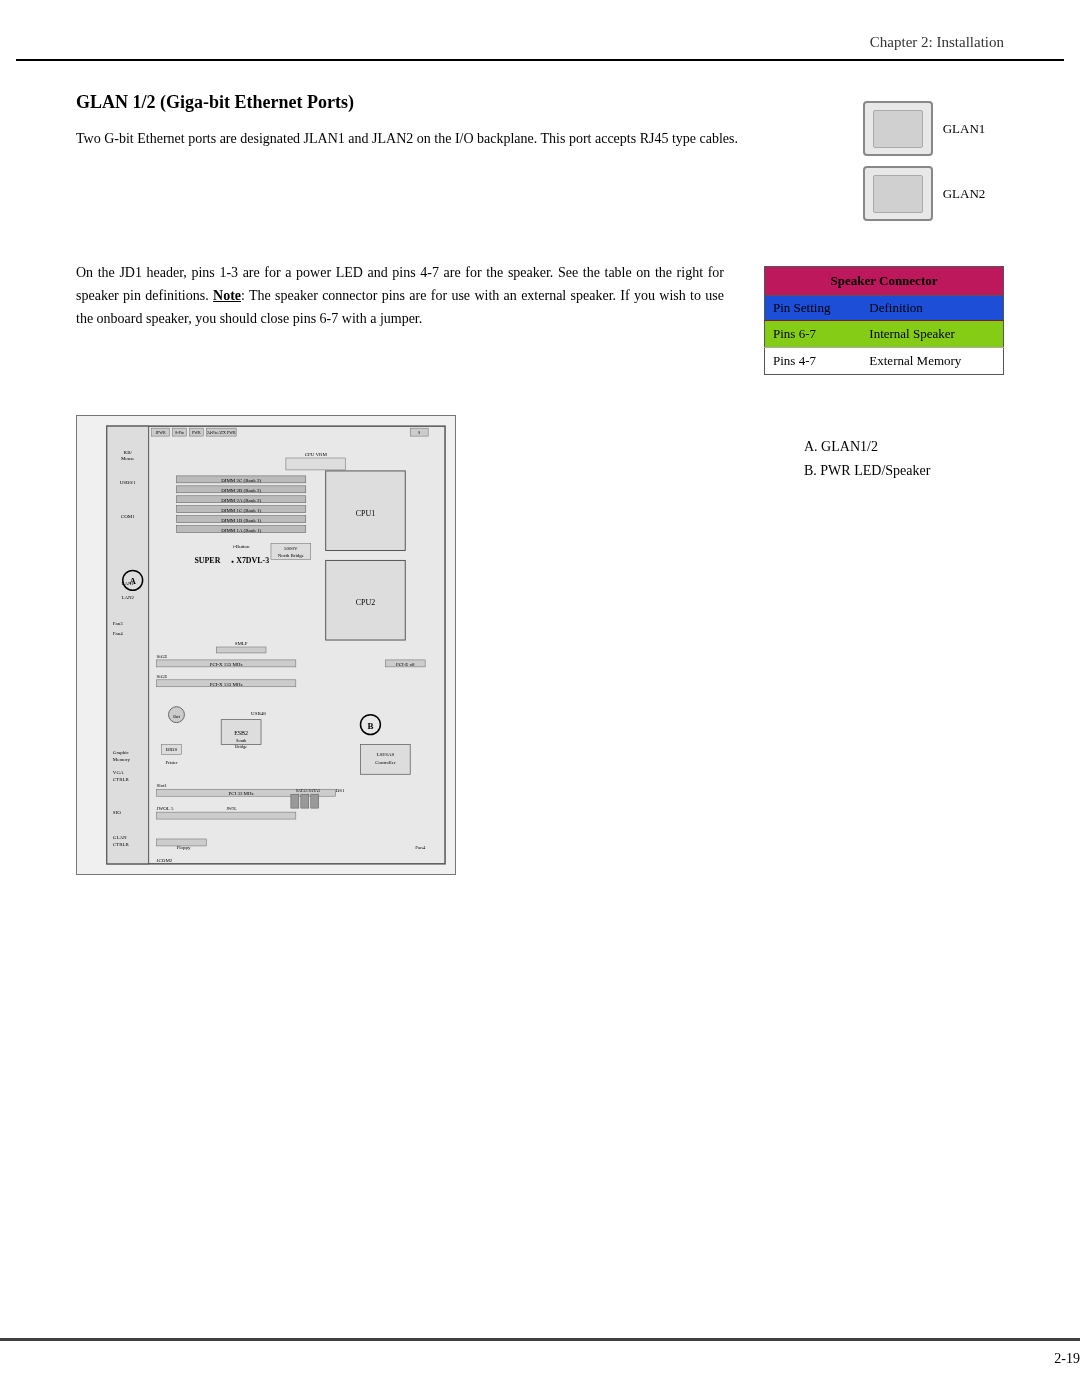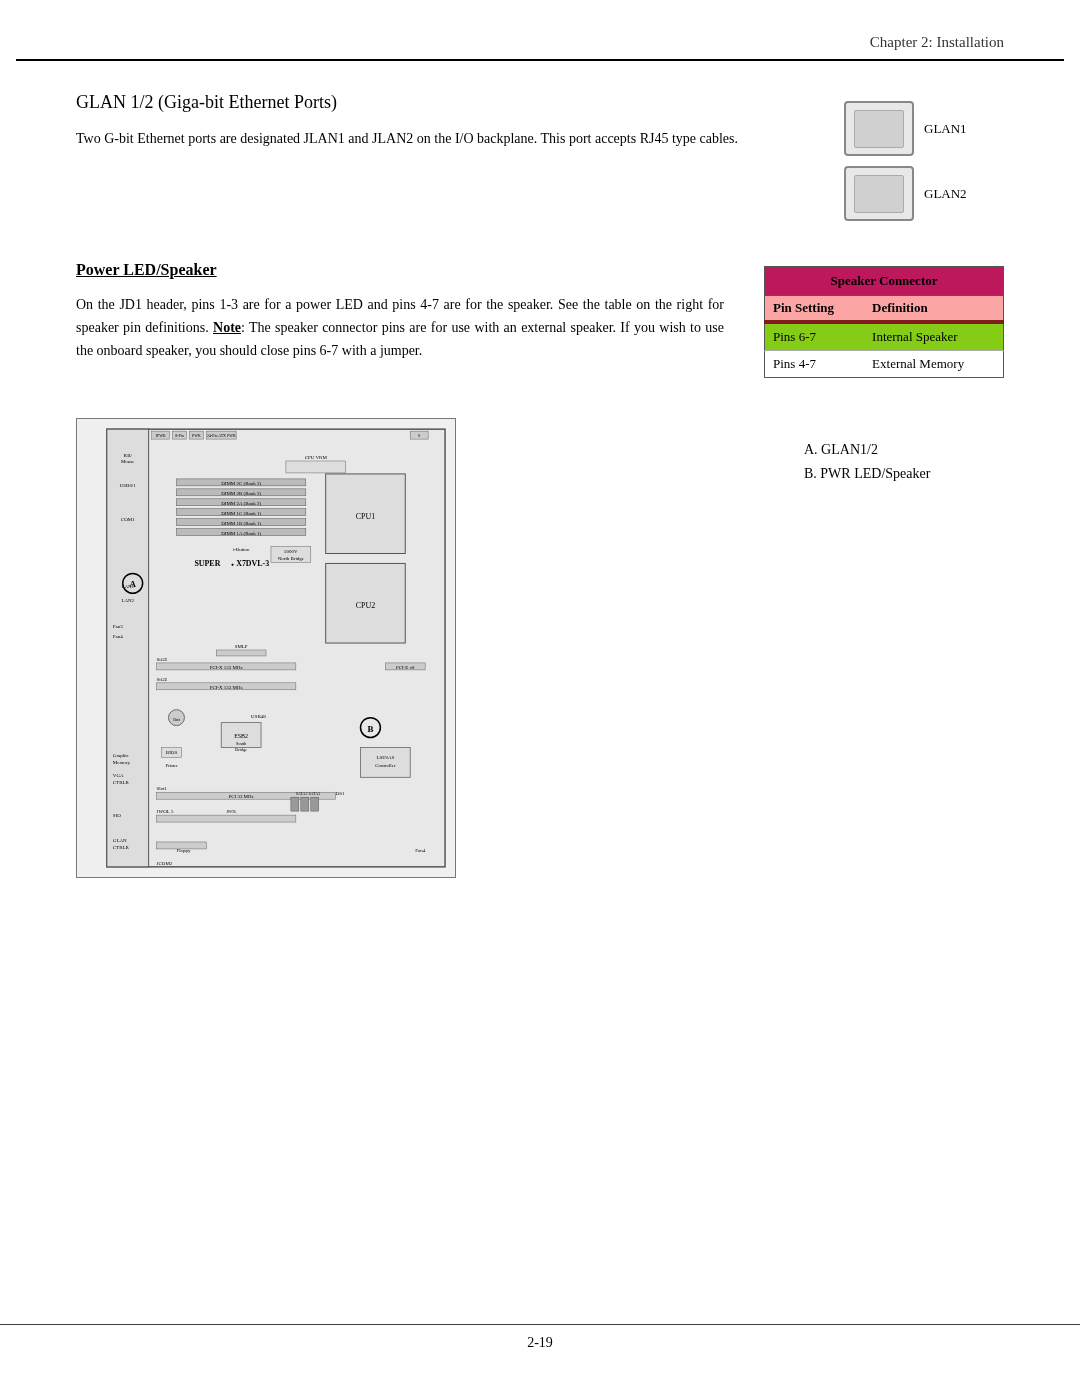--- a/index.html
+++ b/index.html
@@ -28,26 +28,26 @@
       border-bottom: 2px solid #000;
     }
     .header-title {
       font-size: 15px;
       color: #333;
     }
 
     
     .page-footer {
       position: absolute;
-      bottom: 46px;
+      bottom: 30px;
       left: 0;
       right: 0;
       display: flex;
-      justify-content: center;
-      border-top: 1px solid #404040;
+      justify-content: flex-end;
+      border-top: 3px solid #404040;
       padding-top: 10px;
     }
     .page-number {
       font-size: 14px;
     }
 
     
     .content {
       padding: 30px 60px 80px 60px;
     }
@@ -56,33 +56,33 @@
     .glan-section {
       display: flex;
       gap: 40px;
       margin-bottom: 40px;
     }
     .glan-text {
       flex: 1;
     }
     .glan-title {
       font-size: 18px;
-      font-weight: normal;
+      font-weight: bold;
       margin-bottom: 14px;
       line-height: 1.3;
     }
     .glan-body {
       font-size: 14px;
       line-height: 1.6;
       text-align: justify;
     }
     .glan-images {
       display: flex;
       flex-direction: column;
-      align-items: flex-start;
+      align-items: center;
       gap: 10px;
       padding-top: 10px;
       min-width: 160px;
     }
     .glan-port-wrap {
       display: flex;
       align-items: center;
       gap: 10px;
     }
     .glan-port {
@@ -146,23 +146,23 @@
     .speaker-table th {
       text-align: center;
       background: #be185d;
       padding: 6px 10px;
       border-bottom: 1px solid #555;
       font-weight: bold;
       font-size: 13px;
     }
     .speaker-table .col-header-row td {
       padding: 4px 8px;
-      font-weight: bold;
-      border-bottom: 4px solid #7f1d1d;
-      background: #fca5a5;
+      font-weight: normal;
+      border-bottom: 1px solid #7f1d1d;
+      background: #1d4ed8;
     }
     .speaker-table td {
       padding: 5px 8px;
       border: none;
     }
     .speaker-table .highlighted td {
       background: #84cc16;
     }
     .speaker-table .row-border-top td {
       border-top: 1px solid #aaa;
@@ -221,21 +221,20 @@
           <div class="glan-port">
             <div class="glan-port-inner"></div>
           </div>
           <span class="glan-label">GLAN2</span>
         </div>
       </div>
     </div>
 
     <div class="power-section">
       <div class="power-text">
-        <div class="section-title">Power LED/Speaker</div>
         <div class="power-body">
           <span>On the JD1 header, pins 1-3  are for a power LED and pins 4-7 are for the speaker. See the table on the right for speaker pin definitions. </span><span class="note-bold">Note</span><span>: The speaker connector pins are for use with an external speaker.  If you wish to use the onboard speaker, you should close pins 6-7 with a jumper.</span>
         </div>
       </div>
       <div class="speaker-table-wrap">
         <table class="speaker-table">
           <thead>
             <tr>
               <th colspan="2">Speaker Connector</th>
             </tr>

